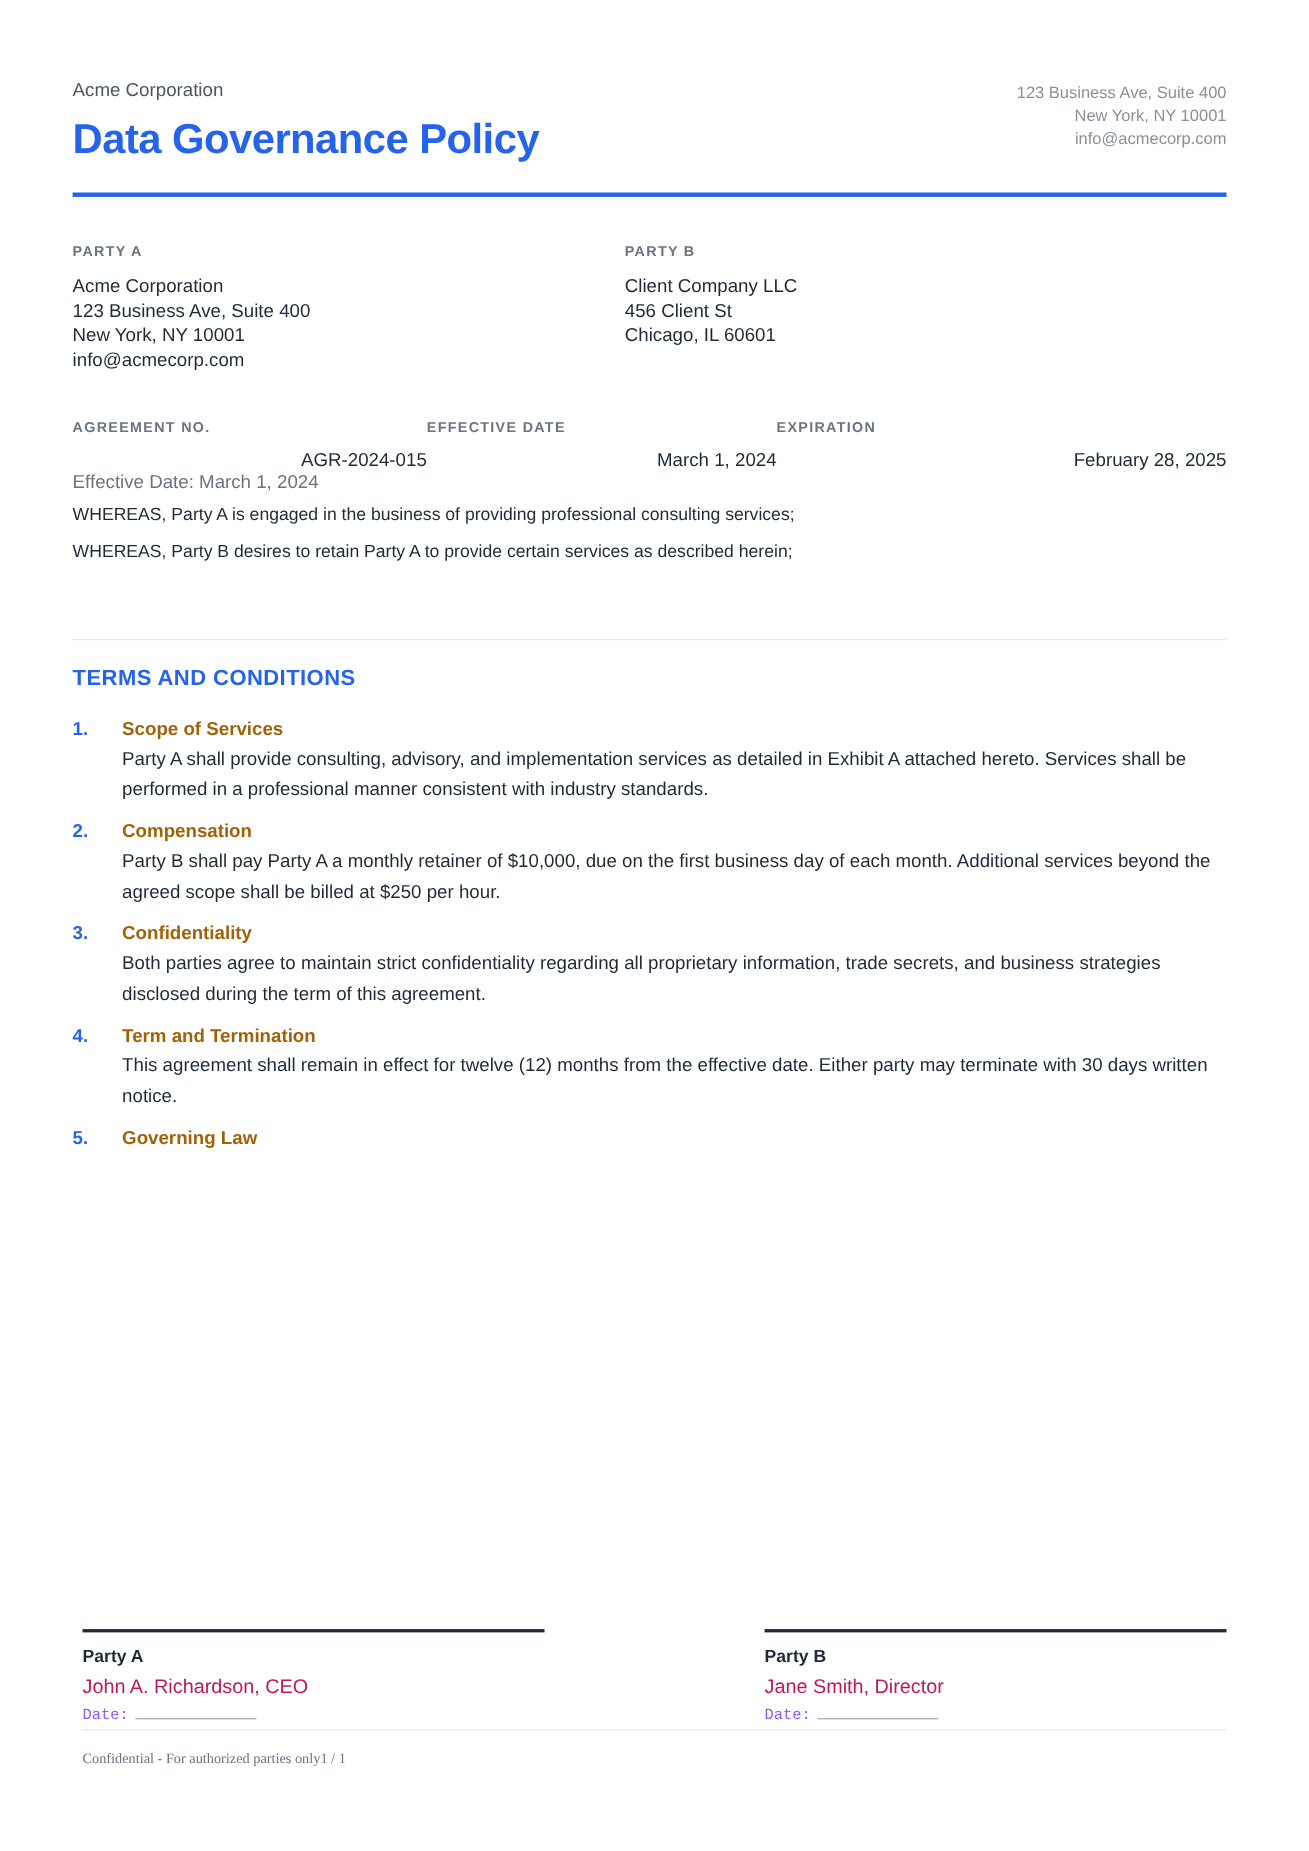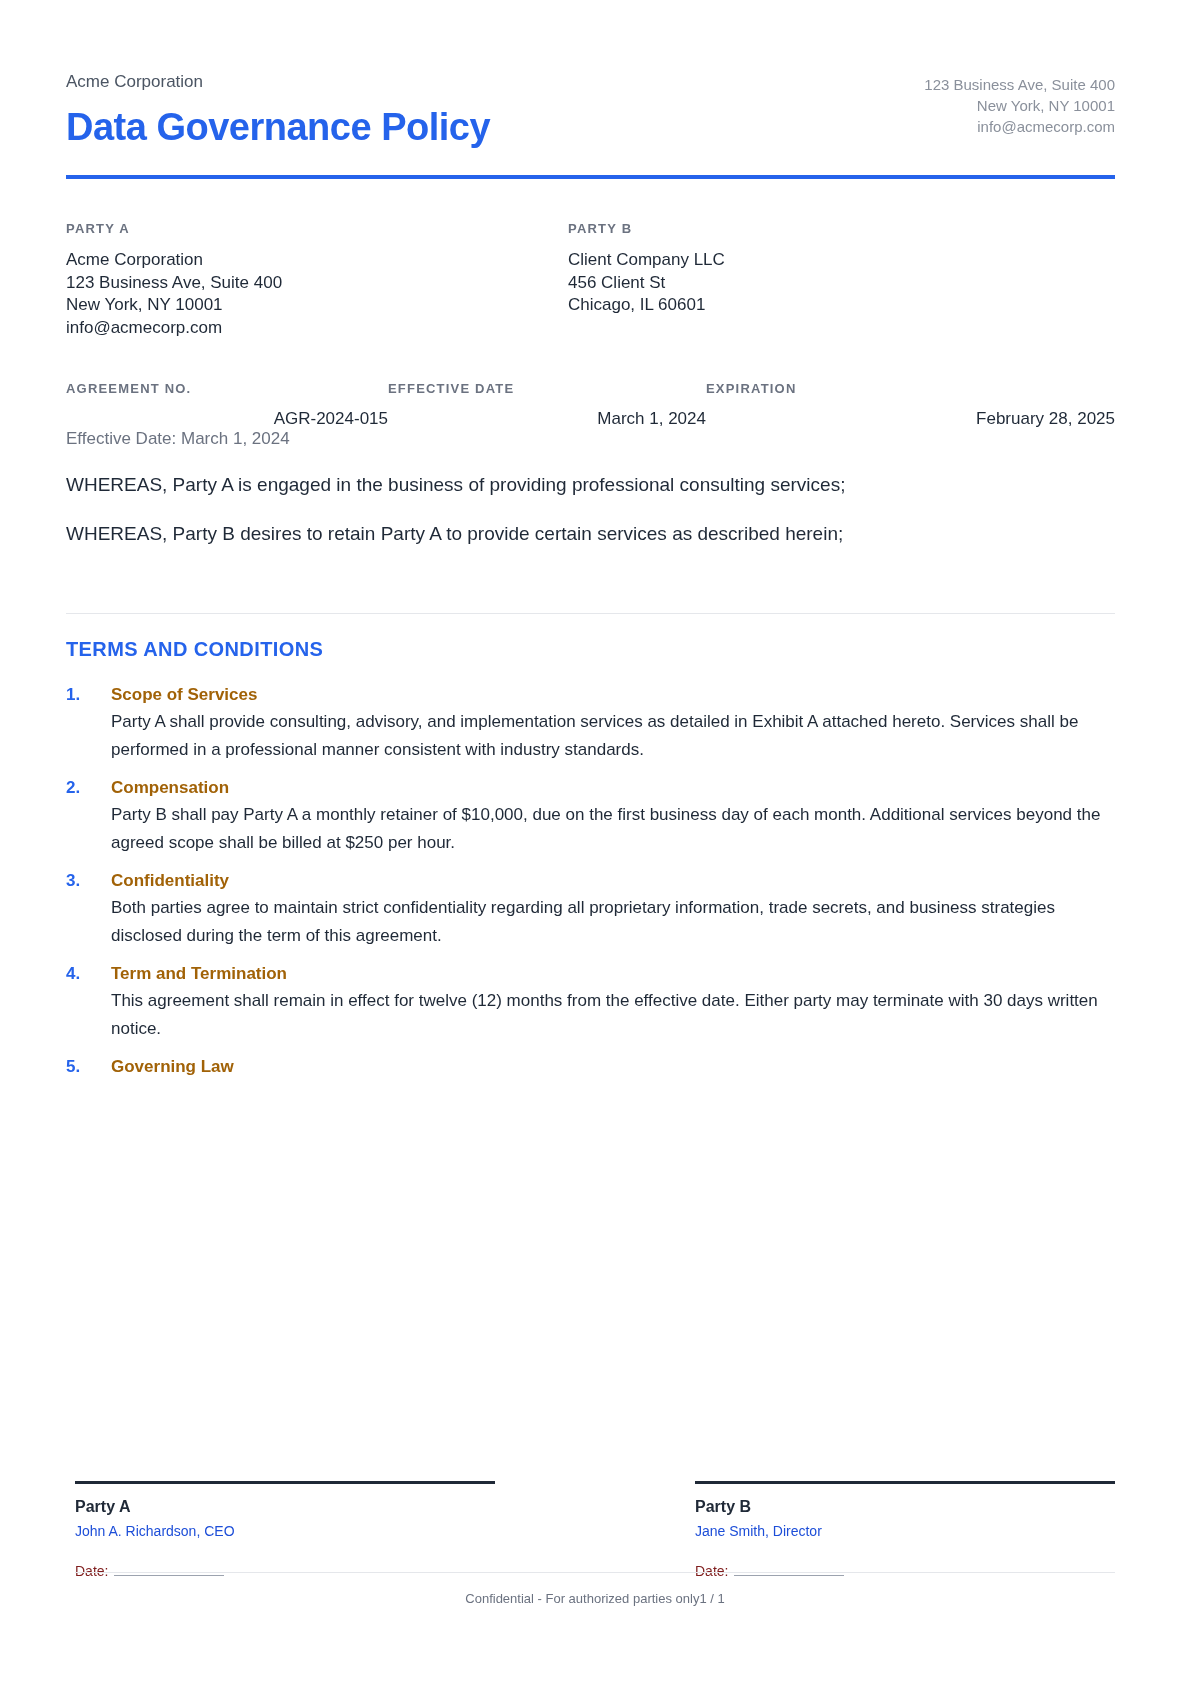--- a/index.html
+++ b/index.html
@@ -35,51 +35,51 @@
   .meta-value { font-size: 17px; color: #1f2937; margin-top: 2px; text-align: right; }
 
   
   .effective-line { font-size: 17px; color: #6b7280; }
 
   
   .section-heading {
     font-size: 20px; font-weight: bold; color: #2563eb; letter-spacing: 0.4px;
   }
   .recitals-heading { margin-top: 44px; }
-  .recital-para { font-size: 19px; line-height: 27px; color: #1f2937; margin-top: 22px; }
+  .recital-para { font-size: 16px; line-height: 27px; color: #1f2937; margin-top: 6px; }
   .section-divider { border: none; border-top: 1px solid #e5e7eb; margin-top: 66px; }
   .terms-heading { margin-top: 24px; }
 
   
   .clauses { margin-top: 24px; }
   .clause { display: grid; grid-template-columns: 45px 1fr; margin-bottom: 15px; }
   .clause-num { font-size: 17px; font-weight: bold; color: #2563eb; }
   .clause-title { font-size: 17px; font-weight: bold; color: #a16207; }
   .clause-body { font-size: 17px; color: #1f2937; line-height: 27.5px; margin-top: 3px; }
 
   
   .signatures {
     position: absolute; left: 75px; right: 75px; top: 1481px;
     display: grid; grid-template-columns: 1fr 1fr; column-gap: 200px;
   }
   .sig-block { border-top: 3px solid #1f2937; padding-top: 14px; }
   .sig-party { font-size: 16px; font-weight: bold; color: #1f2937; }
-  .sig-name { font-size: 14px; color: #1d4ed8; margin-top: 7px; }
-  .sig-date { font-size: 14px; color: #7f1d1d; margin-top: 24px; }
+  .sig-name { font-size: 18px; color: #be185d; margin-top: 7px; }
+  .sig-date { font-size: 14px; color: #8b5cf6; margin-top: 7px; font-family: Liberation Mono, monospace; }
   .sig-date-line {
     display: inline-block; width: 110px; margin-left: 6px;
     border-bottom: 1px solid #9ca3af; height: 12px; vertical-align: baseline;
   }
 
   
   .footer {
     position: absolute; left: 75px; right: 75px; top: 1572px;
     border-top: 1px solid #e5e7eb; padding-top: 18px;
-    display: flex; justify-content: center;
-    font-size: 13px; color: #6b7280;
+    display: flex; justify-content: flex-start;
+    font-size: 13px; color: #6b7280; font-family: Liberation Serif, serif;
   }
 </style>
 </head>
 <body>
 
 <div class="page">
 
   <div class="header">
     <div>
       <div class="company-name">Acme Corporation</div>

